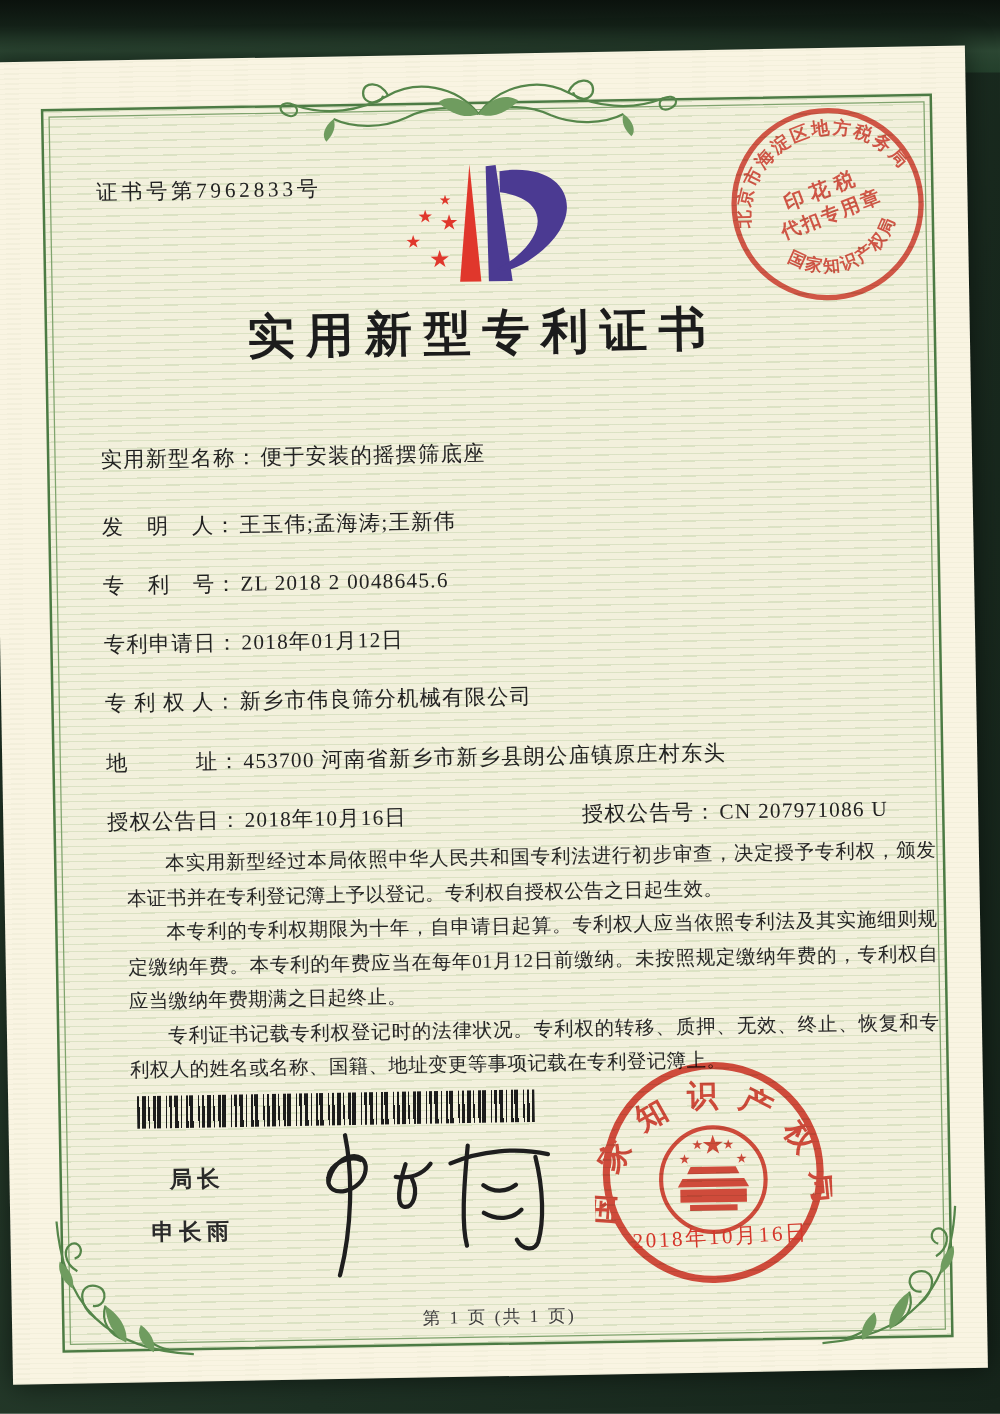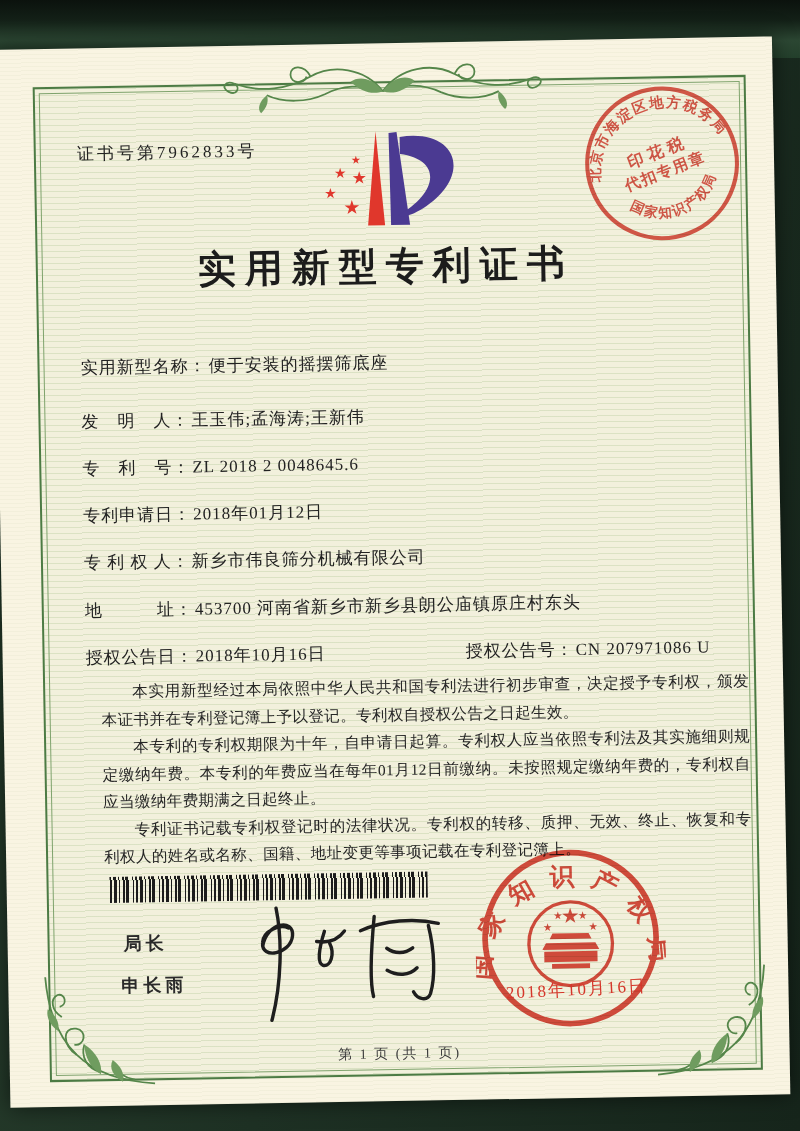--- a/index.html
+++ b/index.html
@@ -37,21 +37,21 @@
   .frow{position:absolute;left:83px;font-size:17px;color:#222;letter-spacing:1px;z-index:4;white-space:nowrap;}
   .fvalue{margin-left:2px;}
   .grant2{position:absolute;left:380px;top:0;white-space:nowrap;}
   .paras{position:absolute;left:98px;top:630px;width:648px;z-index:4;}
   .paras p{margin:0;text-indent:2em;text-align:justify;font-size:15.5px;line-height:27.5px;color:#262626;letter-spacing:.4px;}
   .barcode{position:absolute;left:103px;top:829px;width:318px;height:26px;z-index:4;
     background:repeating-linear-gradient(90deg,
       #1c1c1c 0 2px,transparent 2px 4px,#1c1c1c 4px 7px,transparent 7px 9px,
       #1c1c1c 9px 10px,transparent 10px 13px,#1c1c1c 13px 15px,transparent 15px 16px,
       #1c1c1c 16px 19px,transparent 19px 23px,#1c1c1c 23px 24px,transparent 24px 26px);}
-  .signer-title{position:absolute;left:116px;top:884px;font-size:18px;font-weight:700;letter-spacing:4px;
+  .signer-title{position:absolute;left:128px;top:884px;font-size:18px;font-weight:700;letter-spacing:4px;
     font-family:"Liberation Sans","DejaVu Sans",sans-serif;color:#2a2a2a;z-index:4;}
   .signer-name{position:absolute;left:113px;top:926px;font-size:18px;font-weight:700;letter-spacing:4px;
     font-family:"Liberation Sans","DejaVu Sans",sans-serif;color:#2a2a2a;z-index:4;}
   .signature{position:absolute;left:225px;top:853px;z-index:5;}
   .seal{position:absolute;left:468px;top:803px;z-index:6;opacity:.88;mix-blend-mode:multiply;}
   .seal-date{position:absolute;left:478px;top:938px;width:180px;text-align:center;z-index:7;
     color:#d5362a;font-size:17px;letter-spacing:2px;transform:rotate(-2deg);}
   .tax-stamp{position:absolute;left:583px;top:40px;z-index:6;opacity:.82;mix-blend-mode:multiply;transform:rotate(-20deg);}
   .footer{position:absolute;left:0;width:100%;top:1002px;text-align:center;font-size:14px;letter-spacing:2px;color:#3d3d3d;z-index:4;}
   .seal-text{fill:#d5362a;}

